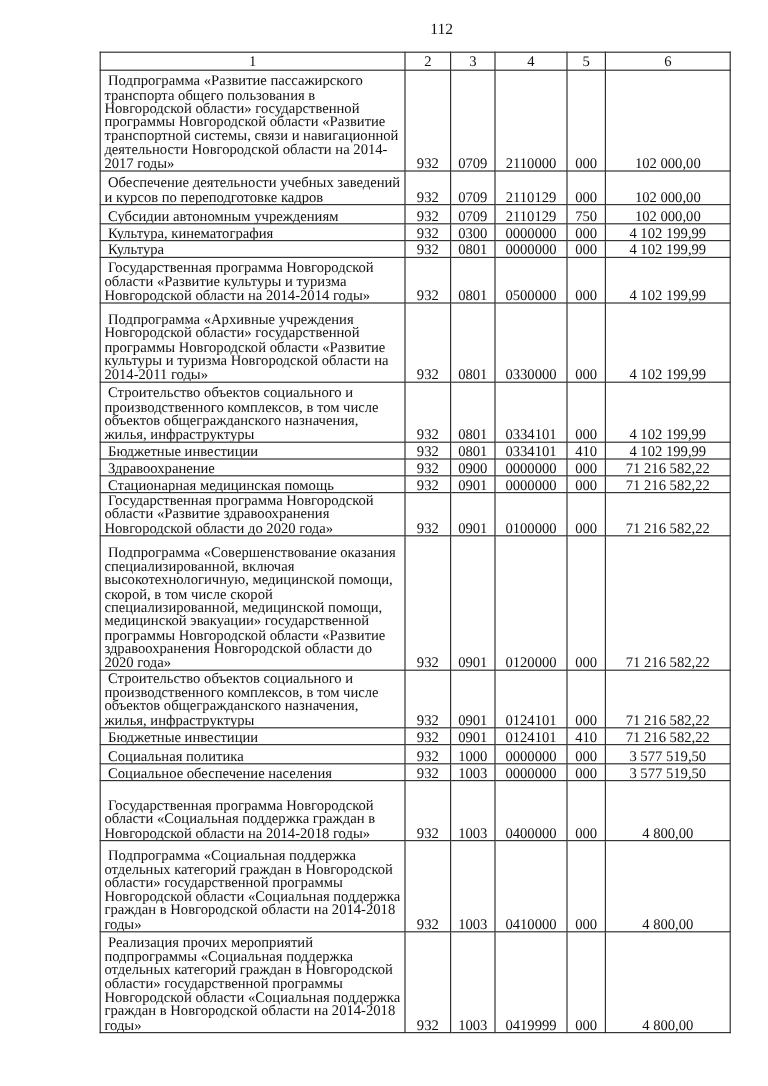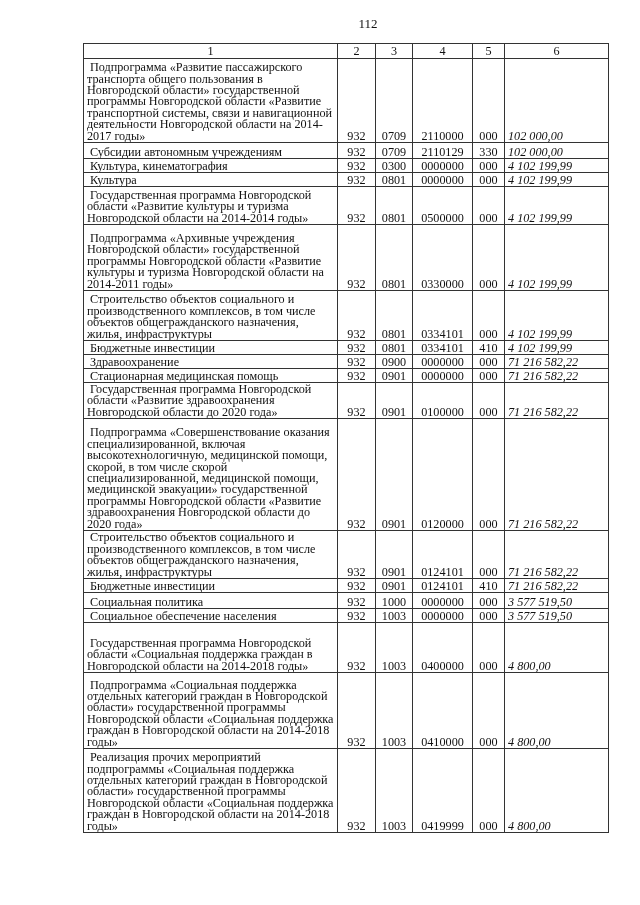--- a/index.html
+++ b/index.html
@@ -7,21 +7,21 @@
          font-family: "Liberation Serif", "DejaVu Serif", serif; color: #111; }
   .page-number { position: absolute; top: 16px; left: 0; width: 640px; text-align: center;
          font-size: 13px; padding-left: 48px; }
   table.budget { position: absolute; top: 43px; left: 83px; border-collapse: collapse;
          table-layout: fixed; width: 525px; font-size: 12.2px; line-height: 11.4px; }
   table.budget td, table.budget th { border: 1px solid #333; padding: 0 3px; vertical-align: bottom;
          font-weight: normal; overflow: hidden; }
   table.budget th { text-align: center; height: 14px; line-height: 14px; vertical-align: middle; }
   td.name { text-align: left; padding-left: 3px; text-indent: 3px; padding-bottom: 1px; }
   td.c2, td.c3, td.c4, td.c5 { text-align: center; padding: 0 1px 1px 1px; white-space: nowrap; }
-  td.c6 { text-align: left; padding-right: 3px; padding-bottom: 1px; white-space: nowrap; font-style: italic; }
+  td.c6 { text-align: center; padding-right: 3px; padding-bottom: 1px; white-space: nowrap; }
   col.w1 { width: 254px; } col.w2 { width: 38px; } col.w3 { width: 37px; }
   col.w4 { width: 60px; } col.w5 { width: 32px; } col.w6 { width: 104px; }
 </style>
 </head>
 <body>
 
 <div class="page-number">112</div>
 
 <table class="budget">
   <colgroup>
@@ -44,26 +44,34 @@
   </thead>
   <tbody id="table-body">
       <tr style="height: 84px;">
         <td class="name">Подпрограмма «Развитие пассажирского транспорта общего пользования в Новгородской области» государственной программы Новгородской области «Развитие транспортной системы, связи и навигационной деятельности Новгородской области на 2014-2017 годы»</td>
         <td class="c2">932</td>
         <td class="c3">0709</td>
         <td class="c4">2110000</td>
         <td class="c5">000</td>
         <td class="c6">102 000,00</td>
       </tr>
+      <tr style="height: 28px;">
+        <td class="name">Обеспечение деятельности учебных заведений и курсов по переподготовке кадров</td>
+        <td class="c2">932</td>
+        <td class="c3">0709</td>
+        <td class="c4">2110129</td>
+        <td class="c5">000</td>
+        <td class="c6">102 000,00</td>
+      </tr>
       <tr style="height: 16px;">
         <td class="name">Субсидии автономным учреждениям</td>
         <td class="c2">932</td>
         <td class="c3">0709</td>
         <td class="c4">2110129</td>
-        <td class="c5">330</td>
+        <td class="c5">750</td>
         <td class="c6">102 000,00</td>
       </tr>
       <tr style="height: 14px;">
         <td class="name">Культура, кинематография</td>
         <td class="c2">932</td>
         <td class="c3">0300</td>
         <td class="c4">0000000</td>
         <td class="c5">000</td>
         <td class="c6">4 102 199,99</td>
       </tr>

